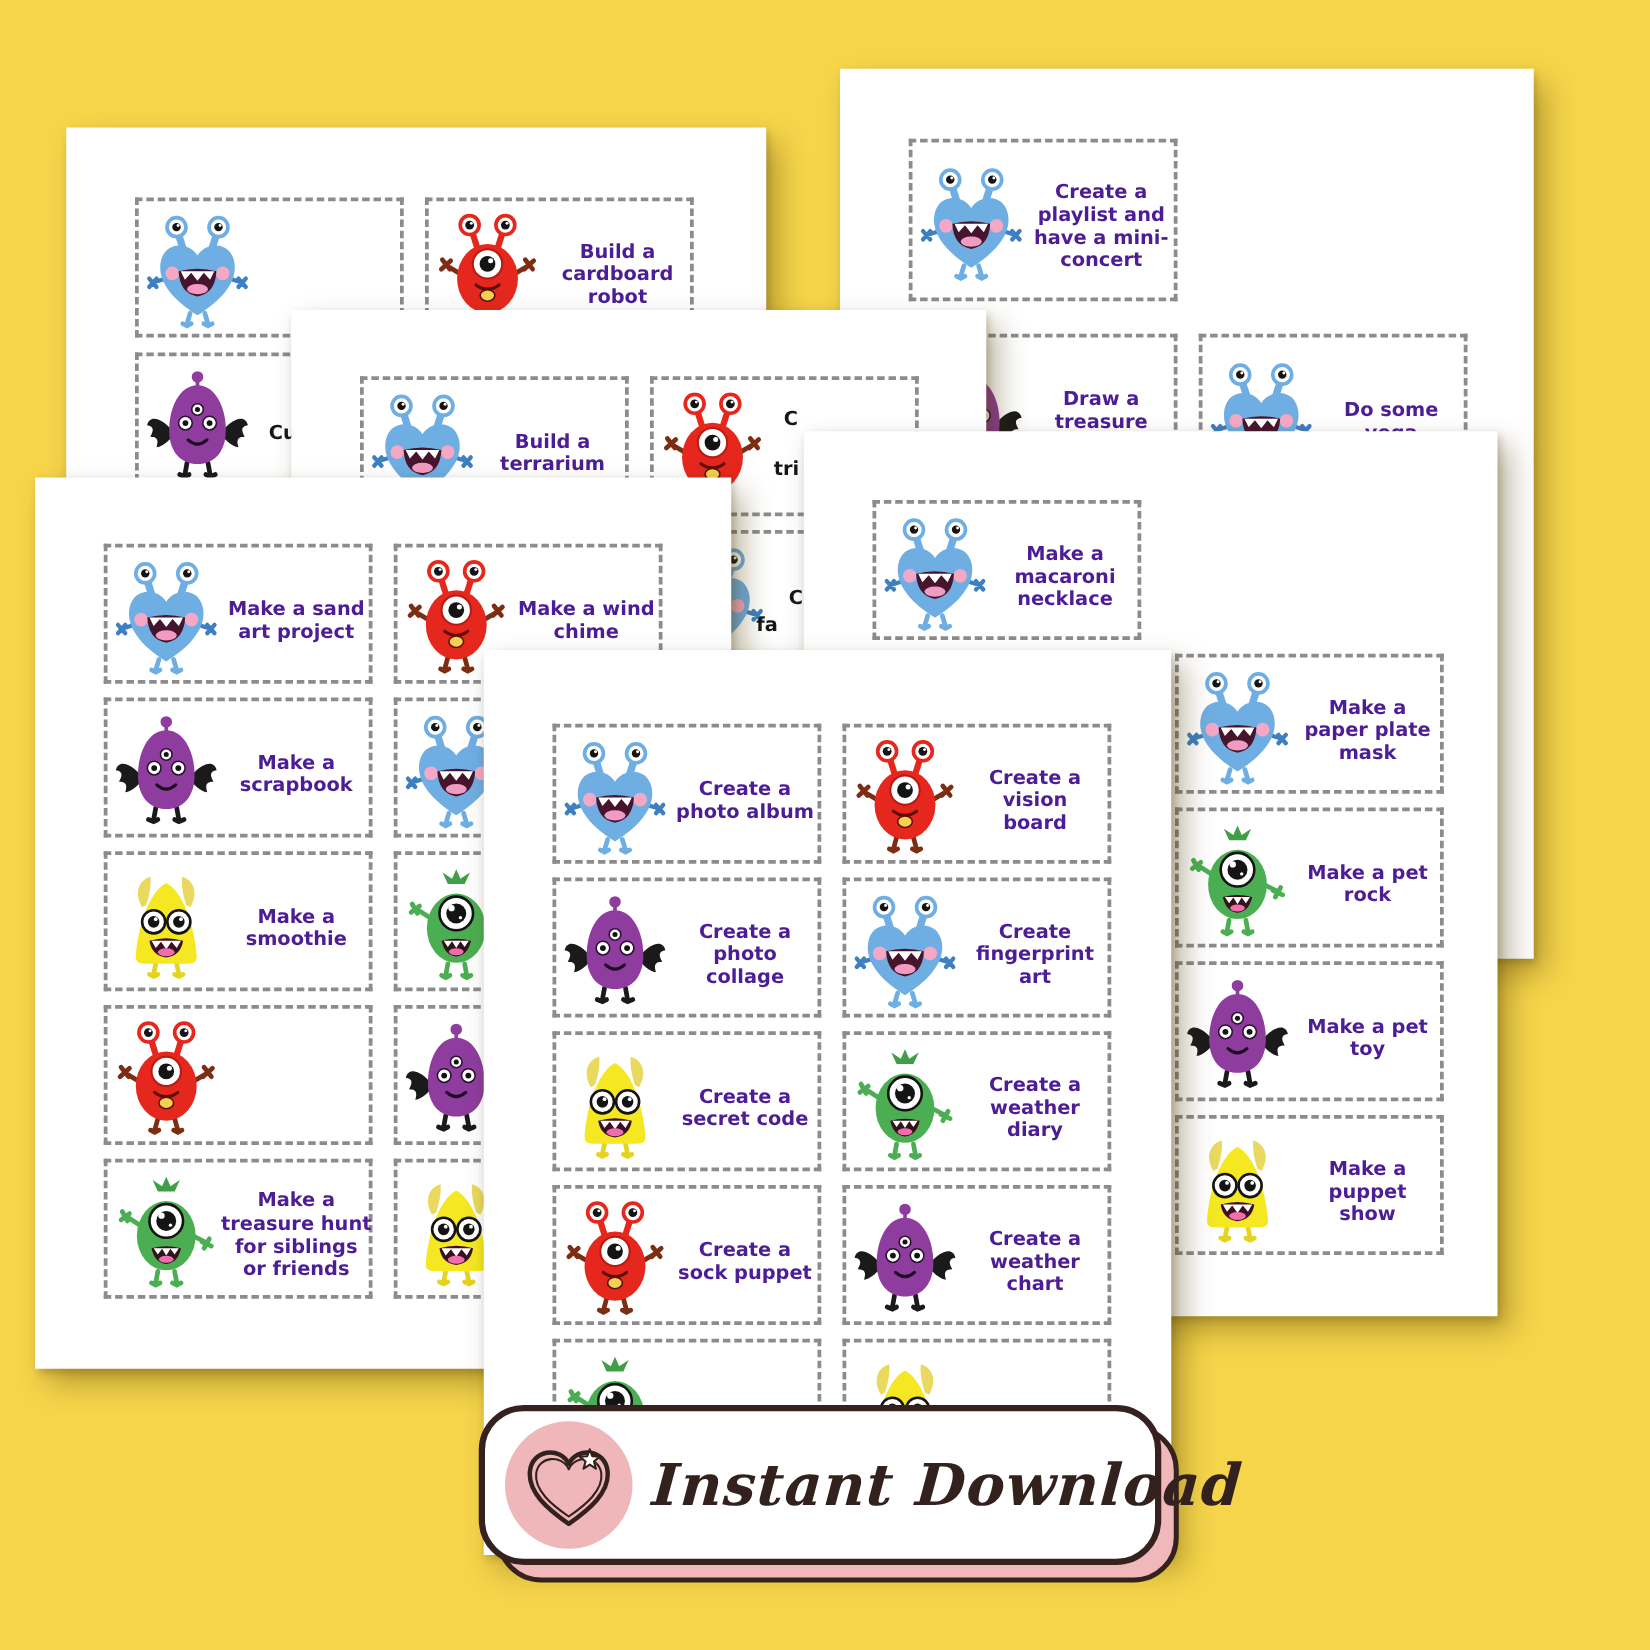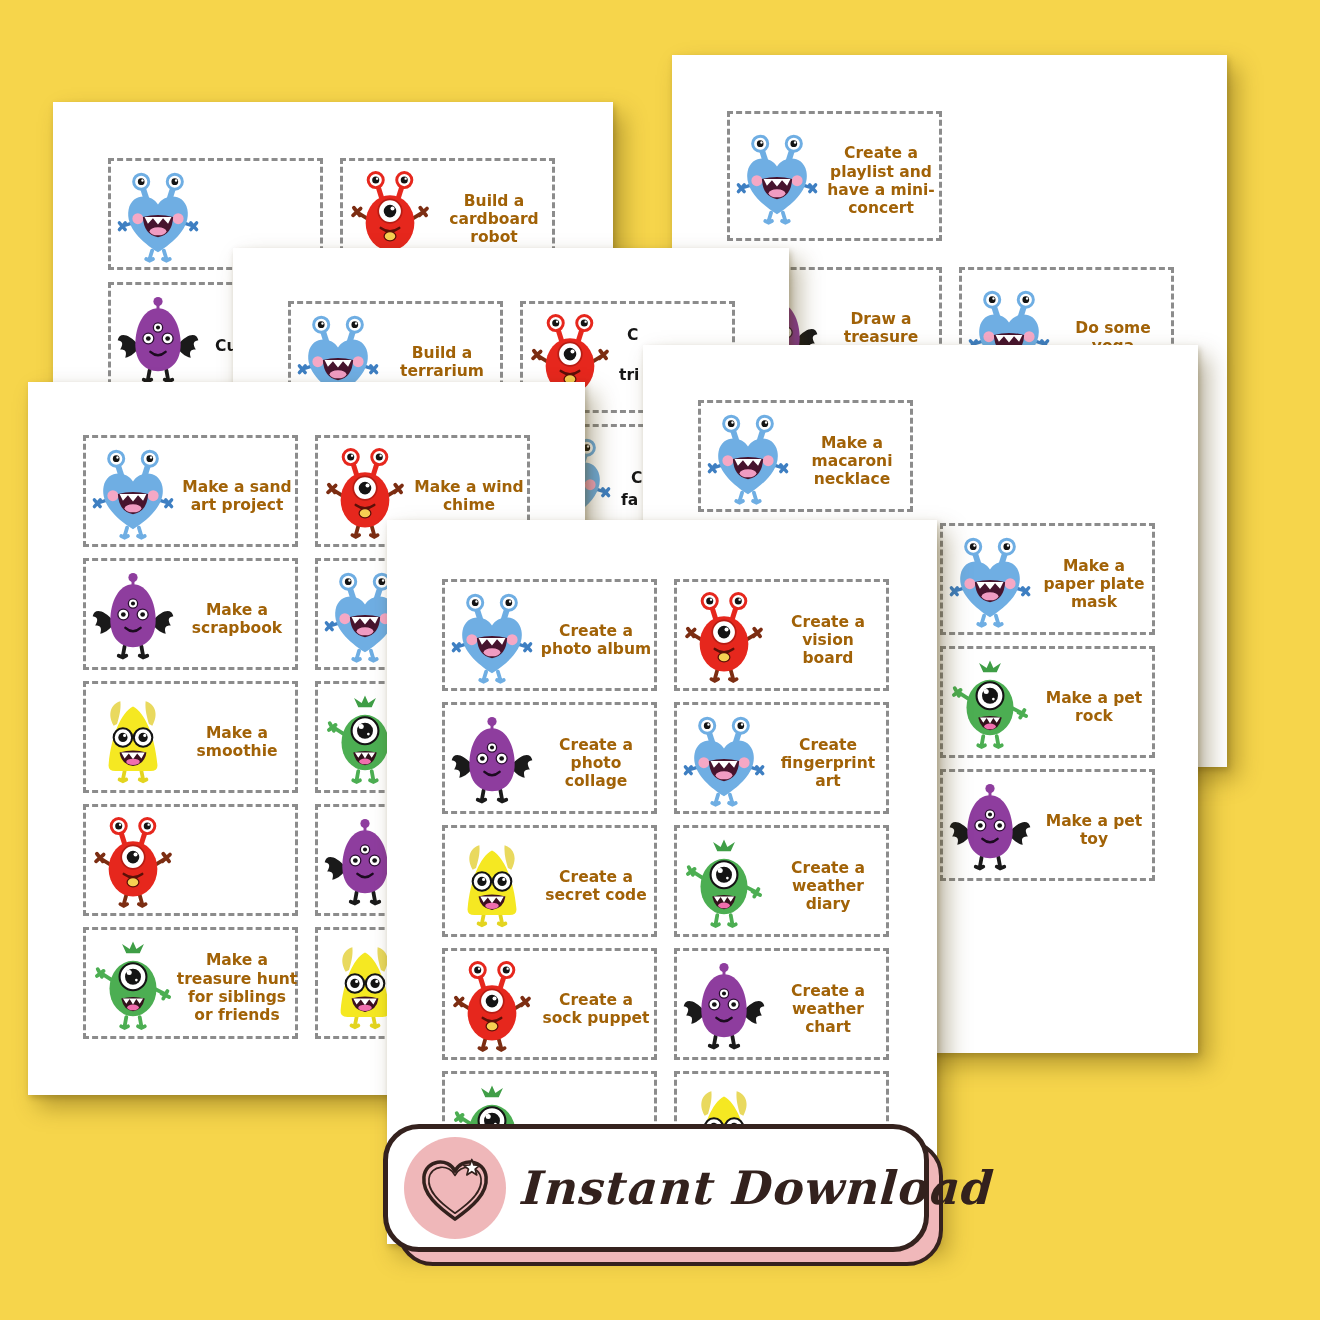--- a/index.html
+++ b/index.html
@@ -12,21 +12,21 @@
   }
   .card{
     position:absolute;width:215px;box-sizing:border-box;
     border:3px dashed #8C8C8C;background:#ffffff;
   }
   .monster{position:absolute;left:5px;}
   .card-label{
     position:absolute;left:90px;top:10px;bottom:0;width:122px;
     display:flex;align-items:center;justify-content:center;
     text-align:center;font-weight:bold;font-size:15.5px;line-height:1.18;
-    color:#a16207;white-space:pre-line;
+    color:#4c1d95;white-space:pre-line;
   }
   .frag{
     position:absolute;font-weight:bold;font-size:15.5px;color:#161616;
     white-space:nowrap;
   }
   
   .badge-back{
     position:absolute;left:397px;top:1140px;width:546px;height:126px;
     background:#F0B8BA;border:4px solid #35221E;border-radius:36px;
     box-sizing:border-box;z-index:40;
@@ -205,21 +205,21 @@
             <use href="#sym-red"></use>
           </svg>
           <span class="frag" style="left: 104px; top: 22px;">C</span>
           <span class="frag" style="left: 96px; top: 62px; text-align: center;">tri</span>
         </div>
         <div class="card" style="left: 287px; top: 176px; height: 112px;">
           <svg viewBox="0 0 100 110" width="84" height="96" class="monster" style="top: 8px;">
             <use href="#sym-blue"></use>
           </svg>
           <span class="frag" style="left: 108px; top: 42px;">C</span>
-          <span class="frag" style="left: 98px; top: 64px;">fa</span>
+          <span class="frag" style="left: 82px; top: 64px;">fa</span>
         </div>
       </div>
       <div class="page" style="left: 643px; top: 345px; width: 555px; height: 708px; z-index: 3;">
         <div class="card" style="left: 55px; top: 55px; height: 112px;">
           <svg viewBox="0 0 100 110" width="84" height="96" class="monster" style="top: 8px;">
             <use href="#sym-blue"></use>
           </svg>
           <div class="card-label">Make a
 macaroni
 necklace</div>
@@ -238,20 +238,27 @@
           </svg>
           <div class="card-label">Make a pet
 rock</div>
         </div>
         <div class="card" style="left: 297px; top: 424px; height: 112px;">
           <svg viewBox="0 0 100 110" width="84" height="96" class="monster" style="top: 8px;">
             <use href="#sym-purple"></use>
           </svg>
           <div class="card-label">Make a pet
 toy</div>
+        </div>
+        <div class="card" style="left: 297px; top: 547px; height: 112px;">
+          <svg viewBox="0 0 100 110" width="84" height="96" class="monster" style="top: 8px;">
+            <use href="#sym-yellow"></use>
+          </svg>
+          <div class="card-label">Make a puppet
+show</div>
         </div>
       </div>
       <div class="page" style="left: 28px; top: 382px; width: 557px; height: 713px; z-index: 4;">
         <div class="card" style="left: 287px; top: 53px; height: 112px;">
           <svg viewBox="0 0 100 110" width="84" height="96" class="monster" style="top: 8px;">
             <use href="#sym-red"></use>
           </svg>
           <div class="card-label">Make a wind
 chime</div>
         </div>

